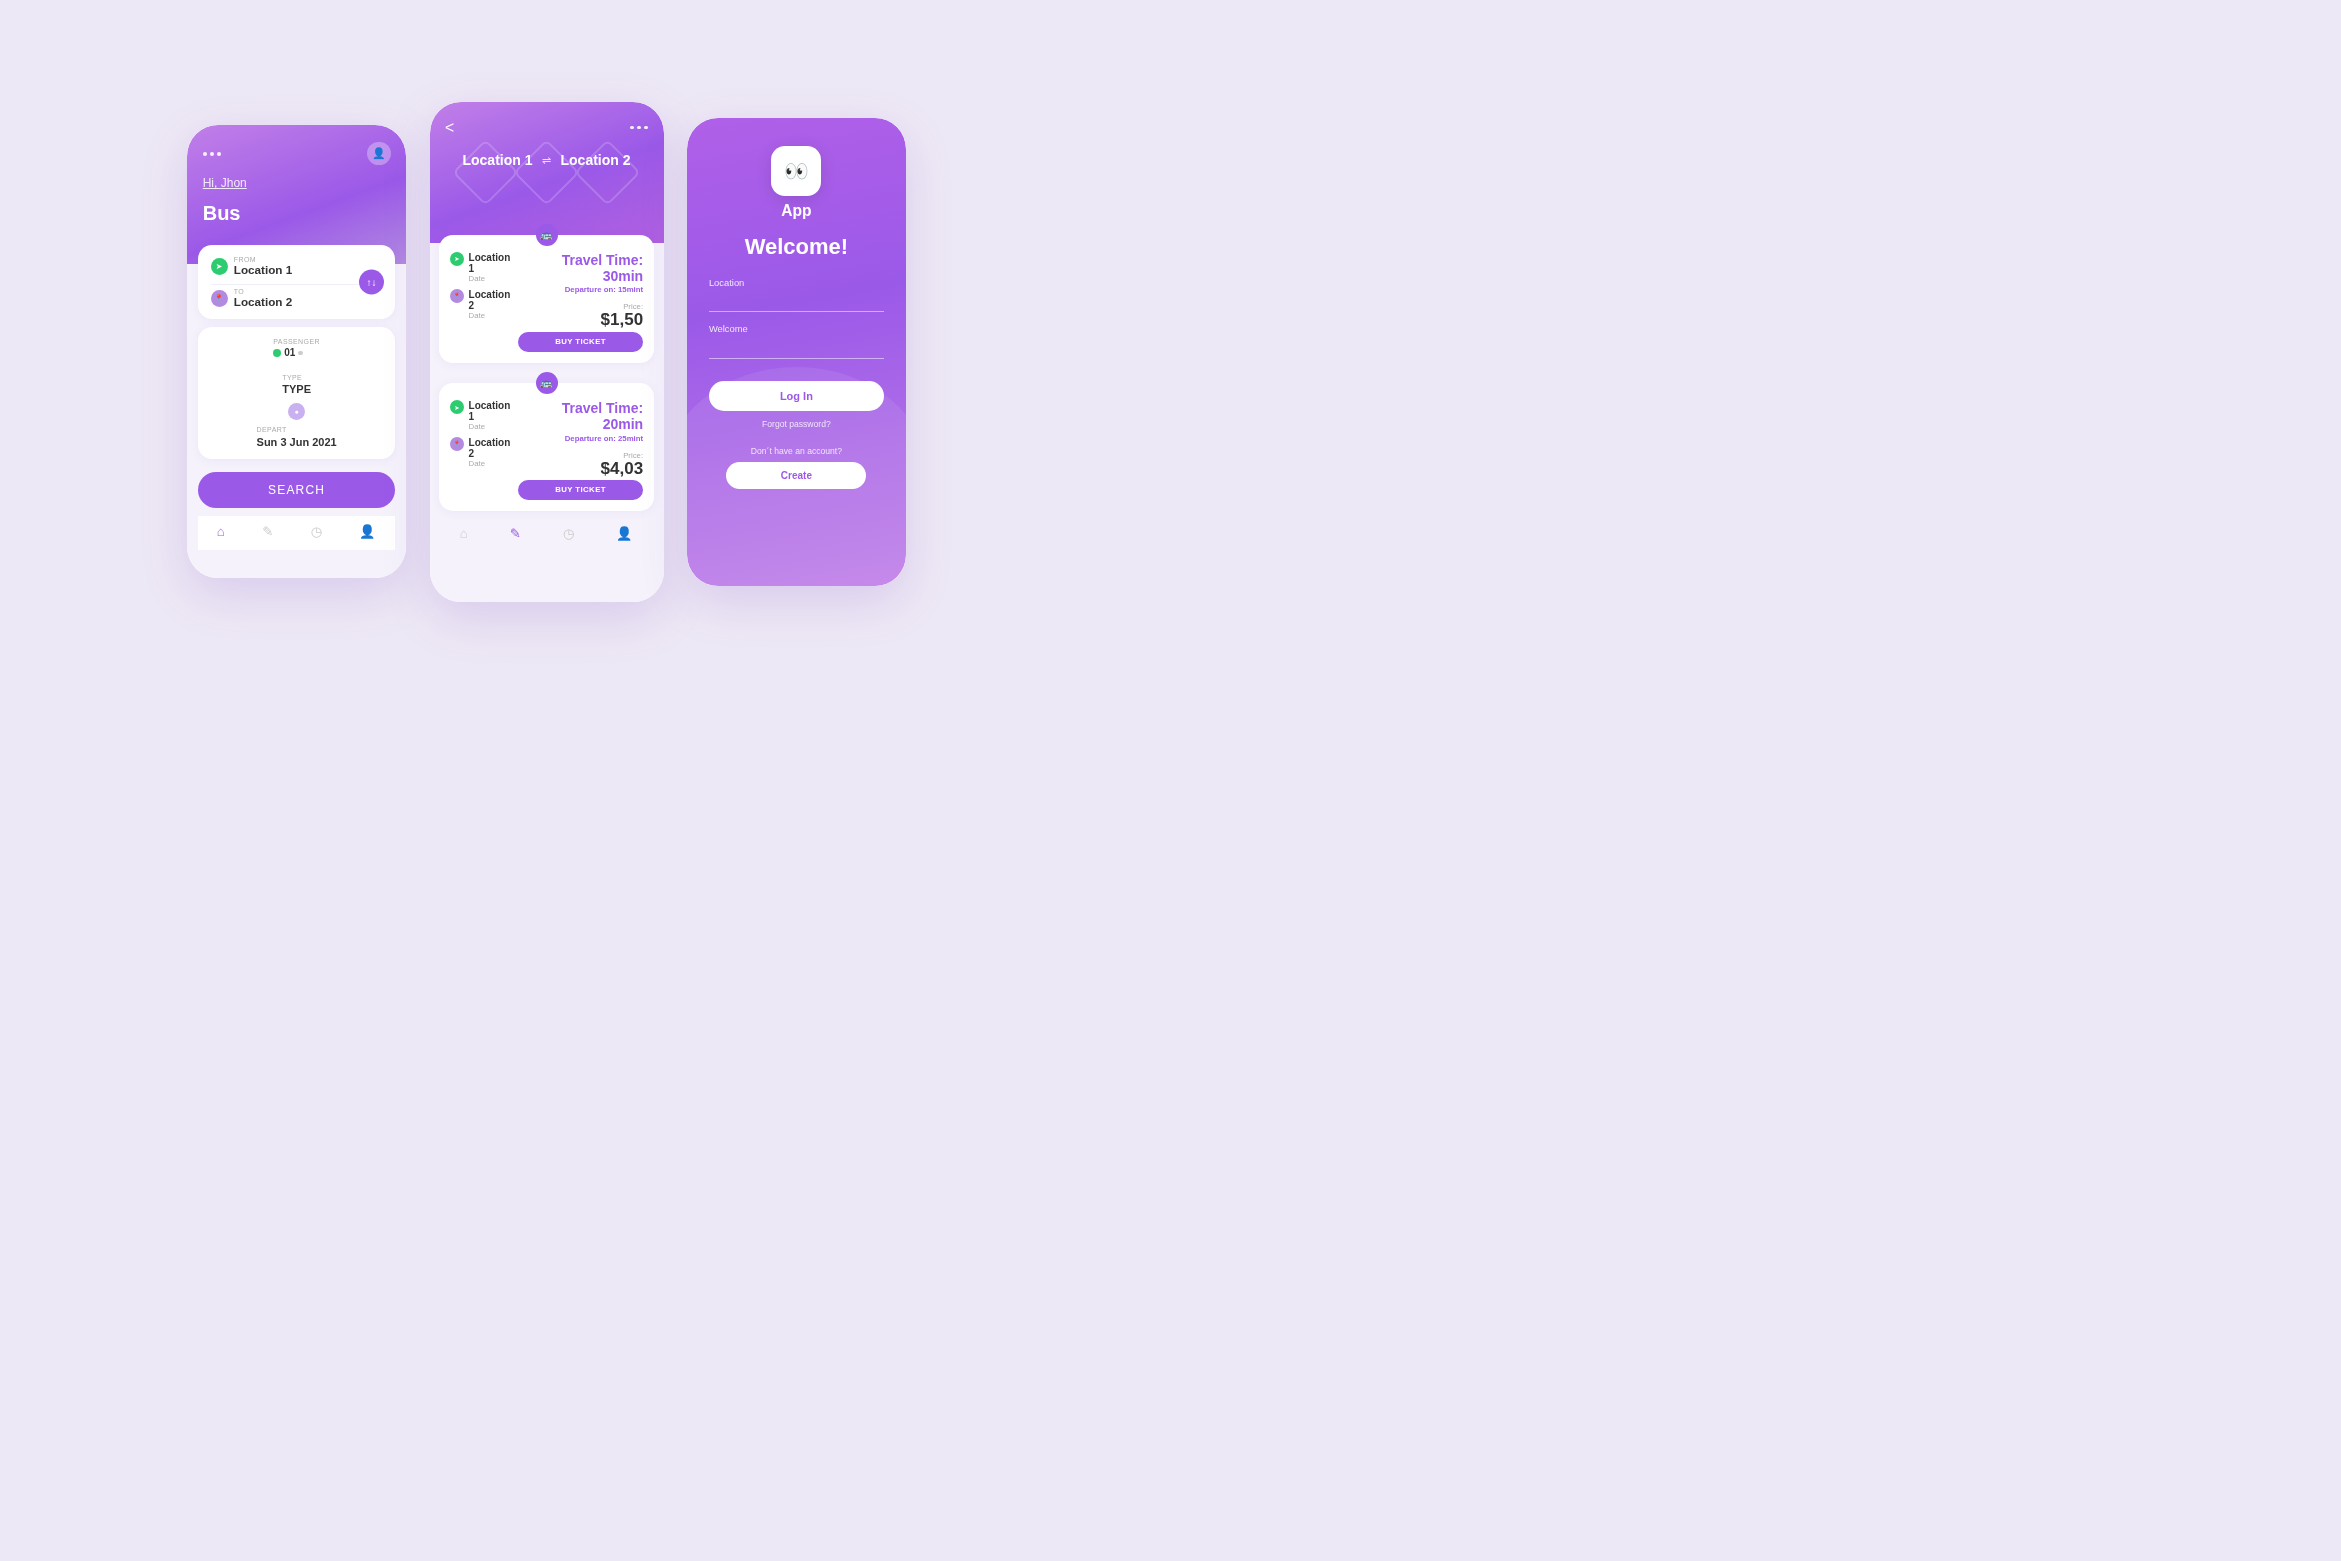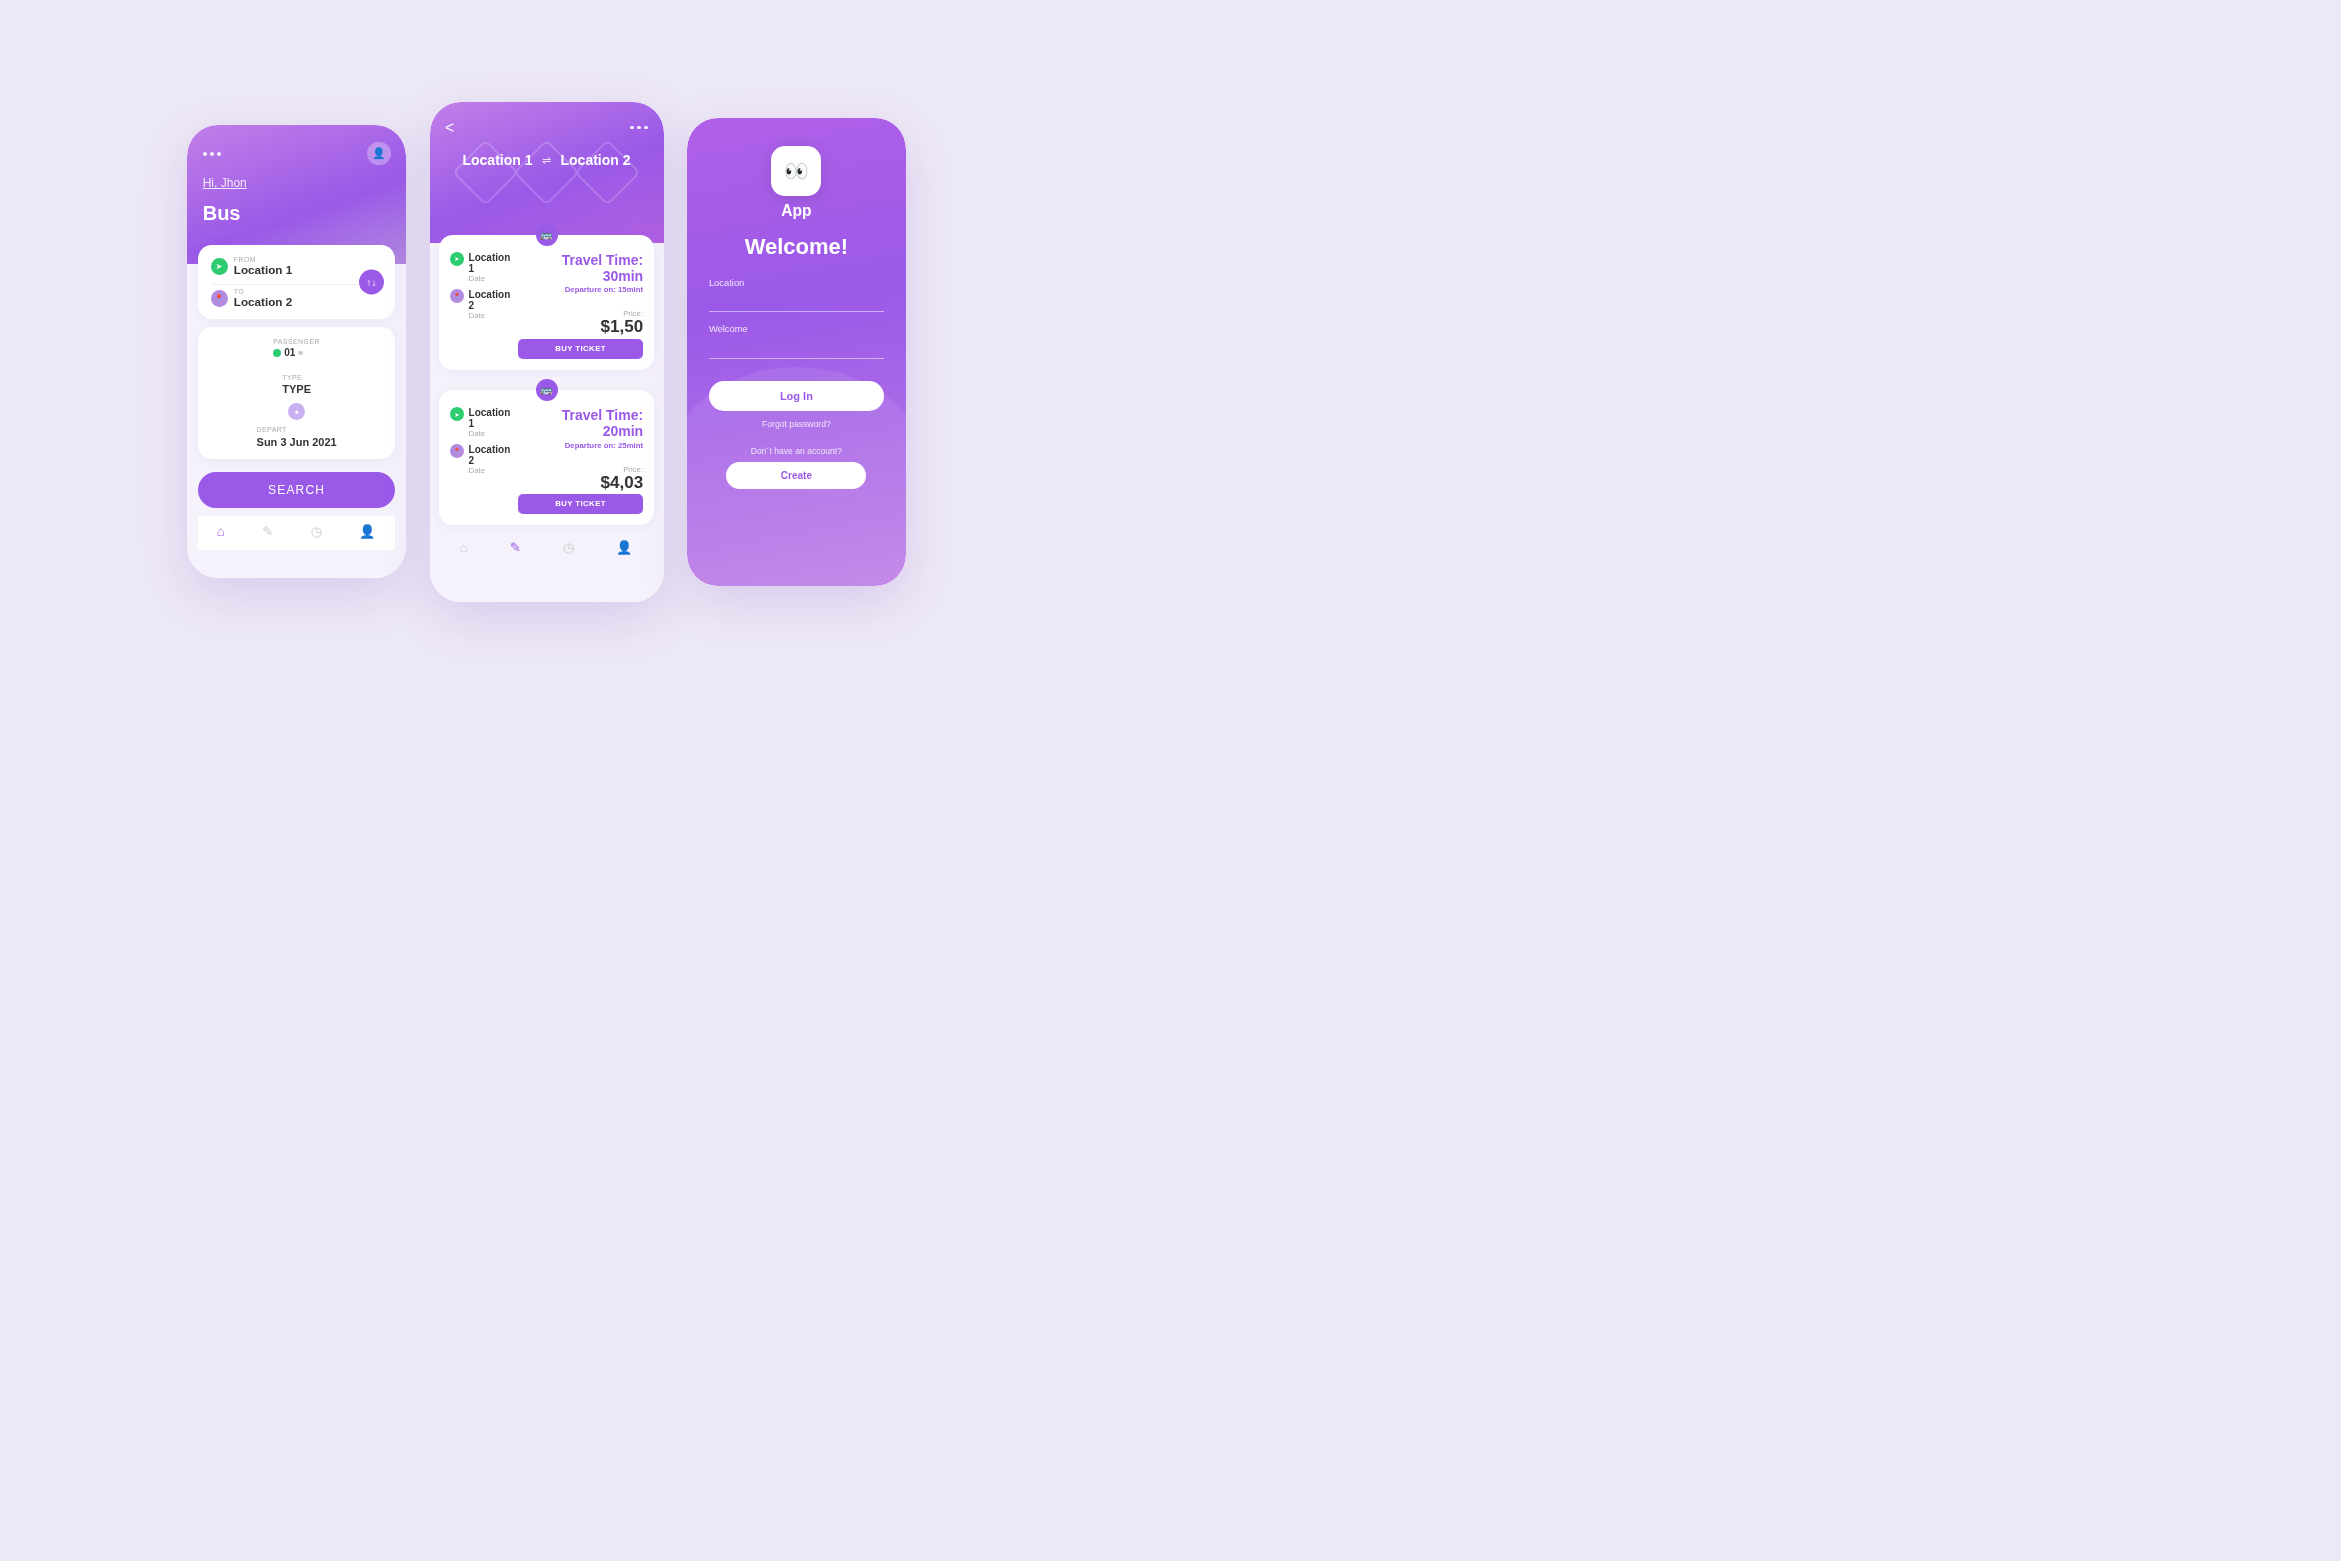--- a/index.html
+++ b/index.html
@@ -204,25 +204,25 @@
     }
     .bus-locs { flex: 1; }
     .bus-loc-row { display: flex; align-items: flex-start; gap: 4.7px; margin-bottom: 6.2px; }
     .bus-loc-name { font-size: 10px; font-weight: 600; color: #333; }
     .bus-loc-date { font-size: 7.8px; color: #aaa; }
     .bus-info { text-align: right; }
     .travel-time { font-size: 14px; color: #aaa; }
     .travel-time span { color: #9b59e8; font-weight: 700; }
     .departure { font-size: 7.8px; color: #aaa; margin-top: 1.6px; }
     .departure span { color: #9b59e8; font-weight: 700; }
-    .price-row { font-size: 7.8px; color: #aaa; margin-top: 15px; }
+    .price-row { font-size: 7.8px; color: #aaa; margin-top: 8px; }
     .price-val { font-size: 17px; font-weight: 700; color: #333; line-height: 1; }
     .buy-btn {
       background: #9b59e8; color: #fff;
-      border: none; border-radius: 5px;
+      border: none; border-radius: 10px;
       padding: 5.5px 11px;
       font-size: 7.8px; font-weight: 700;
       cursor: pointer;
       letter-spacing: 0.4px;
       margin-top: 3.1px;
       width: 100%;
     }
 
     
     .phone3 {

